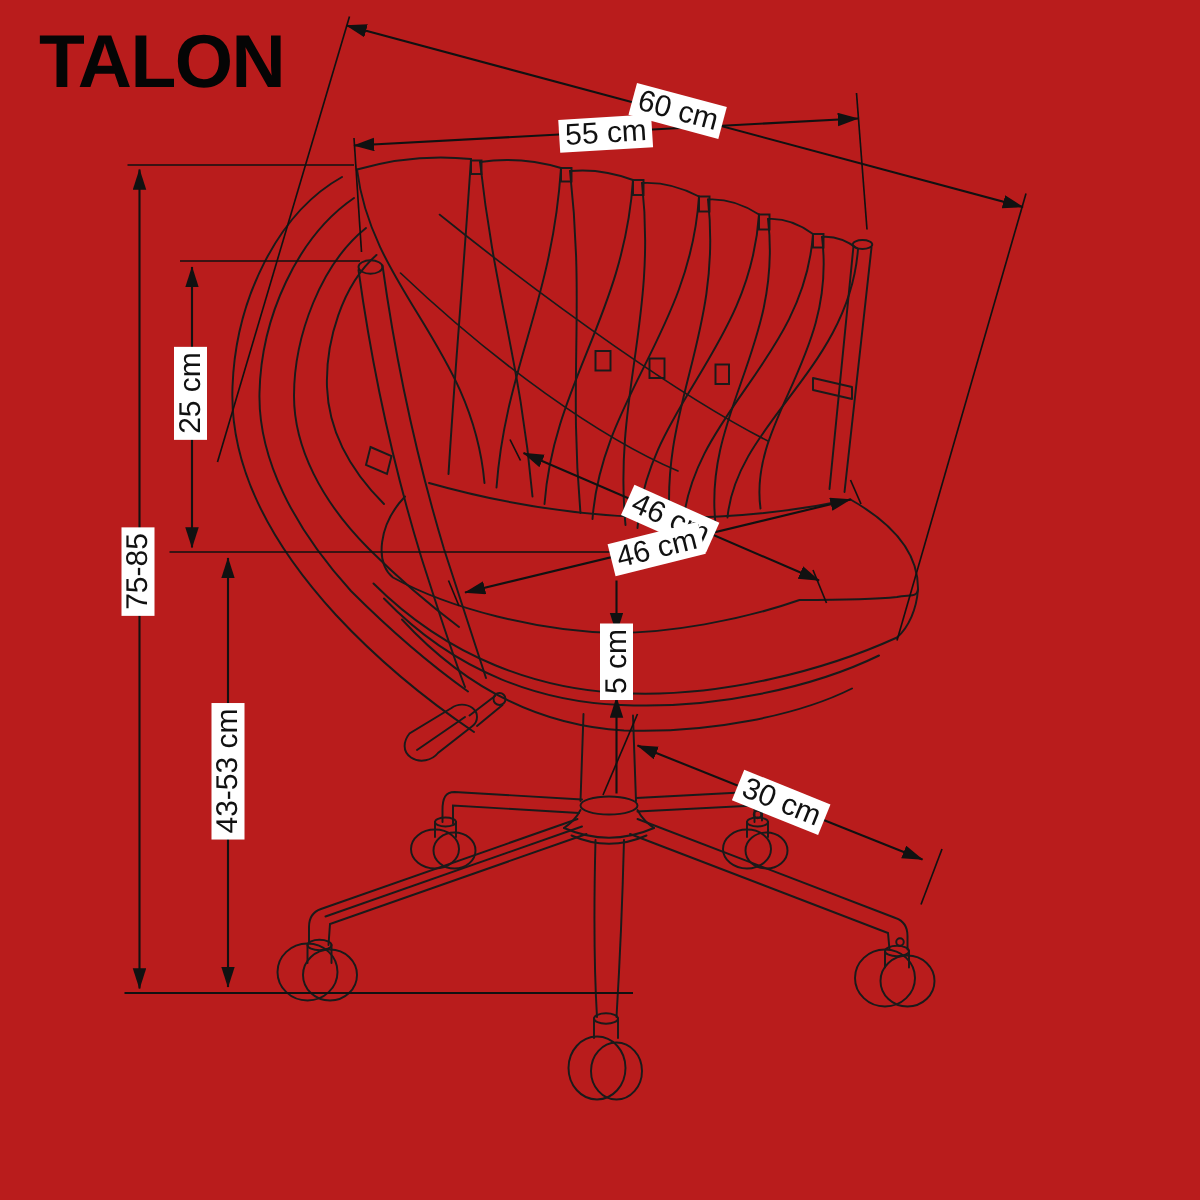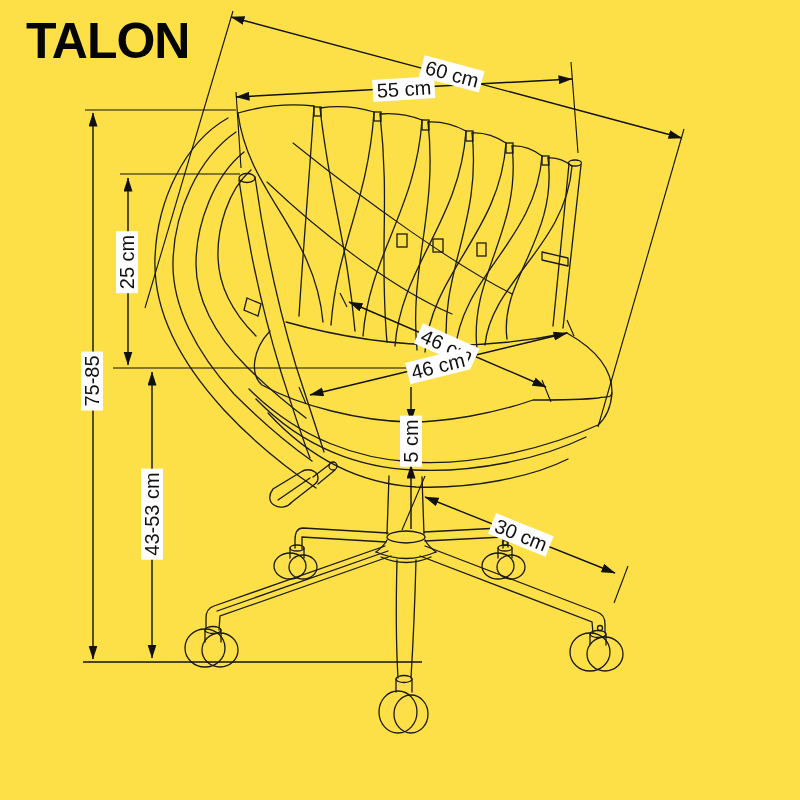--- a/index.html
+++ b/index.html
@@ -1,16 +1,16 @@
 <!DOCTYPE html>
 <html><head>
 <meta charset="utf-8">
 <style>
   html,body{margin:0;padding:0;background:#ffffff;}
-  #stage{position:relative;width:800px;height:800px;background:#fde047;overflow:hidden;
+  #stage{position:relative;width:800px;height:800px;background:#b91c1c;overflow:hidden;
          font-family:"Liberation Sans","DejaVu Sans",sans-serif;}
   #drawing{position:absolute;left:0;top:0;}
   .dim-label{position:absolute;background:#ffffff;color:#111111;font-size:20px;line-height:1;
              padding:1px 4px;white-space:nowrap;transform:translate(-50%,-50%);z-index:5;}
   .title{position:absolute;left:26px;top:16px;color:#050505;font-size:50px;font-weight:800;
          letter-spacing:-1px;line-height:1;z-index:5;}
 </style>
 </head>
 <body>
 

